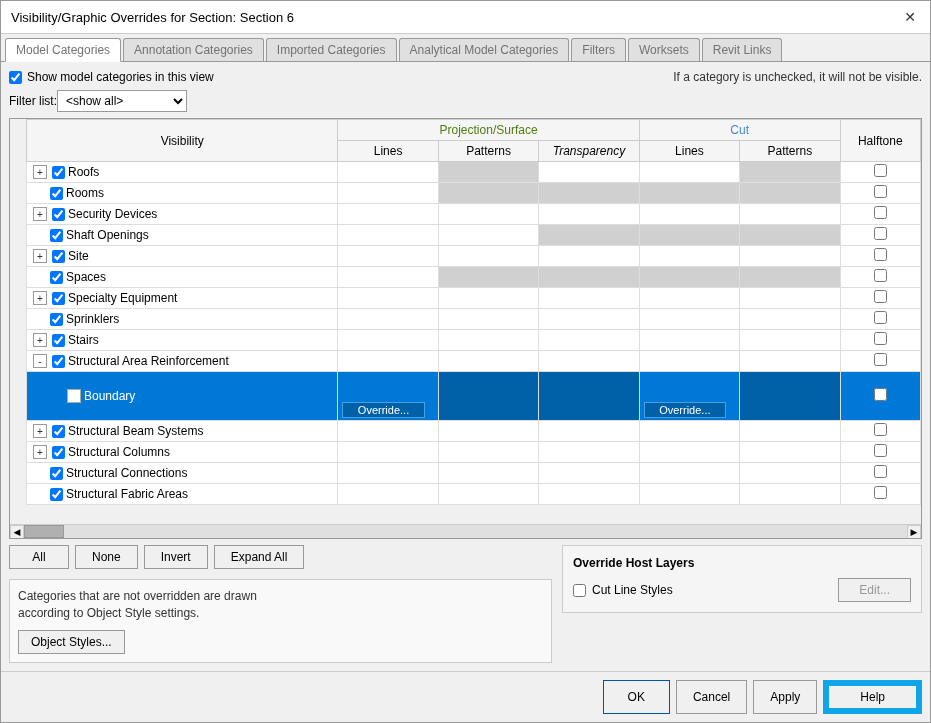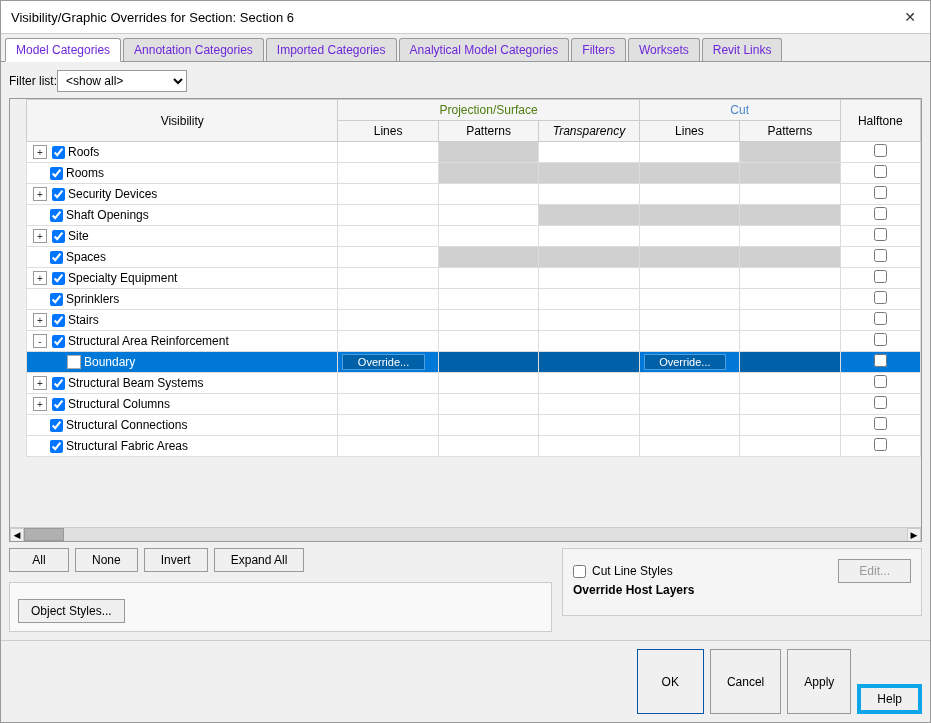--- a/index.html
+++ b/index.html
@@ -5,21 +5,21 @@
     * { box-sizing: border-box; margin: 0; padding: 0; }
     body { font-family: 'Segoe UI', Arial, sans-serif; font-size: 12px; background: #f0f0f0; user-select: none; }
 
     .window { width: 931px; height: 723px; background: #f0f0f0; border: 1px solid #999; display: flex; flex-direction: column; }
 
     .title-bar { background: #fff; border-bottom: 1px solid #ccc; padding: 6px 10px; display: flex; justify-content: space-between; align-items: center; }
     .title-bar-text { font-size: 13px; font-weight: normal; }
     .close-btn { width: 20px; height: 20px; background: none; border: none; cursor: pointer; font-size: 14px; display: flex; align-items: center; justify-content: center; color: #333; }
 
     .tabs { display: flex; background: #f0f0f0; border-bottom: 1px solid #999; padding: 4px 4px 0 4px; gap: 2px; }
-    .tab { padding: 4px 10px; background: #e0e0e0; border: 1px solid #999; border-bottom: none; cursor: pointer; font-size: 12px; color: #6d28d9; border-radius: 3px 3px 0 0; }
+    .tab { padding: 4px 10px; background: #e0e0e0; border: 1px solid #999; border-bottom: none; cursor: pointer; font-size: 12px; color: #737373; border-radius: 3px 3px 0 0; }
     .tab.active { background: #fff; border-bottom: 1px solid #fff; margin-bottom: -1px; z-index: 1; }
 
     .content { flex: 1; display: flex; flex-direction: column; padding: 8px; overflow: hidden; }
 
     .top-row { display: flex; justify-content: space-between; align-items: center; margin-bottom: 6px; }
     .show-model-row { display: flex; align-items: center; gap: 5px; }
     .show-model-row label { font-size: 12px; }
     .hint-text { font-size: 12px; color: #333; }
 
     .filter-row { display: flex; align-items: center; gap: 0; margin-bottom: 6px; }
@@ -48,38 +48,38 @@
     td { border: 1px solid #ddd; padding: 2px 4px; vertical-align: middle; }
     td.cell-gray { background: #d0d0d0; }
 
     .visibility-cell { display: flex; align-items: center; gap: 3px; padding: 1px 2px; }
     .expand-btn { width: 14px; height: 14px; border: 1px solid #999; background: white; display: inline-flex; align-items: center; justify-content: center; cursor: pointer; font-size: 10px; flex-shrink: 0; margin-right: 2px; color: #333; }
     .expand-placeholder { width: 14px; flex-shrink: 0; display: inline-block; }
 
     .cb { width: 13px; height: 13px; flex-shrink: 0; }
     .color-box { width: 14px; height: 14px; border: 1px solid #666; background: white; flex-shrink: 0; }
 
-    .override-btn { font-size: 11px; padding: 1px 4px; border: 1px solid #999; background: #f0f0f0; cursor: pointer; width: 90%; }
+    .override-btn { font-size: 11px; padding: 1px 4px; border: 1px solid #999; background: #f0f0f0; cursor: pointer; width: 90%; margin-top: 28px; }
 
     .halftone-cell { text-align: center; }
     .halftone-cb { width: 13px; height: 13px; }
 
     .bottom-section { margin-top: 6px; display: flex; flex-direction: column; gap: 6px; }
 
     .buttons-row { display: flex; gap: 6px; align-items: center; }
     .btn { padding: 4px 16px; border: 1px solid #999; background: #f0f0f0; cursor: pointer; font-size: 12px; min-width: 60px; }
     .edit-btn { padding: 4px 20px; border: 1px solid #999; background: #f0f0f0; cursor: pointer; font-size: 12px; color: #999; }
     .info-text { font-size: 12px; color: #333; line-height: 1.4; }
     .object-styles-btn { margin-top: 8px; padding: 4px 12px; border: 1px solid #999; background: #f0f0f0; cursor: pointer; font-size: 12px; }
 
     .bottom-buttons { border-top: 1px solid #ccc; padding: 8px; display: flex; justify-content: flex-end; gap: 6px; background: #f0f0f0; }
     .ok-btn { padding: 4px 24px; border: 1px solid #0055aa; background: #f0f0f0; cursor: pointer; font-size: 12px; }
     .cancel-btn { padding: 4px 16px; border: 1px solid #999; background: #f0f0f0; cursor: pointer; font-size: 12px; }
     .apply-btn { padding: 4px 16px; border: 1px solid #999; background: #f0f0f0; cursor: pointer; font-size: 12px; }
-    .help-btn { padding: 4px 16px; border: 4px solid #0ea5e9; background: #f0f0f0; cursor: pointer; font-size: 12px; margin-top: 35px; }
+    .help-btn { padding: 4px 31px; border: 6px solid #0ea5e9; background: #f0f0f0; cursor: pointer; font-size: 12px; }
 
     .horiz-scroll { display: flex; align-items: center; height: 14px; background: #f0f0f0; border-top: 1px solid #ccc; }
     .scroll-arrow { width: 14px; height: 14px; display: flex; align-items: center; justify-content: center; font-size: 9px; cursor: pointer; border: 1px solid #ccc; background: #f0f0f0; }
     .scroll-track { flex: 1; height: 100%; background: #e0e0e0; }
     .scroll-thumb { width: 40px; height: 100%; background: #b0b0b0; border: 1px solid #999; }
   </style>
 </head>
 <body>
 
 <div class="window">
@@ -94,20 +94,27 @@
     <div class="tab">Annotation Categories</div>
     <div class="tab">Imported Categories</div>
     <div class="tab">Analytical Model Categories</div>
     <div class="tab">Filters</div>
     <div class="tab">Worksets</div>
     <div class="tab">Revit Links</div>
   </div>
 
   <div class="content">
 
+    <div class="top-row">
+      <div class="show-model-row">
+        <input type="checkbox" class="cb" checked="" style="">
+        <label>Show model categories in this view</label>
+      </div>
+      <span class="hint-text">If a category is unchecked, it will not be visible.</span>
+    </div>
 
     <div class="filter-row">
       <span class="filter-label">Filter list:</span>
       <select class="filter-select">
         <option>&lt;show all&gt;</option>
       </select>
     </div>
 
     <div class="table-container">
       <div class="table-scroll">
@@ -386,33 +393,35 @@
       <div style="display:flex; gap:10px; align-items:flex-start;">
 
         <div style="flex:1;">
           <div class="buttons-row">
             <button class="btn">All</button>
             <button class="btn">None</button>
             <button class="btn">Invert</button>
             <button class="btn">Expand All</button>
           </div>
           <div style="margin-top:10px; border:1px solid #ccc; padding:8px; background:#f9f9f9;">
+            <div class="info-text" style="white-space:pre-line;">Categories that are not overridden are drawn
+according to Object Style settings.</div>
             <button class="object-styles-btn" style="margin-top:8px;">Object Styles...</button>
           </div>
         </div>
 
         <div style="width:360px; border:1px solid #ccc; padding:10px; background:#f5f5f5;">
+          <div style="font-weight:bold; margin-bottom:8px;">Override Host Layers</div>
           <div style="display:flex; align-items:center; gap:8px; justify-content:space-between;">
             <div style="display:flex; align-items:center; gap:6px;">
               <input type="checkbox" class="cb" style="">
               <span>Cut Line Styles</span>
             </div>
             <button class="edit-btn" style="color:#999;">Edit...</button>
           </div>
-          <div style="font-weight:bold; margin-bottom:8px;">Override Host Layers</div>
         </div>
       </div>
     </div>
   </div>
 
   <div class="bottom-buttons">
     <button class="ok-btn">OK</button>
     <button class="cancel-btn">Cancel</button>
     <button class="apply-btn">Apply</button>
     <button class="help-btn">Help</button>

